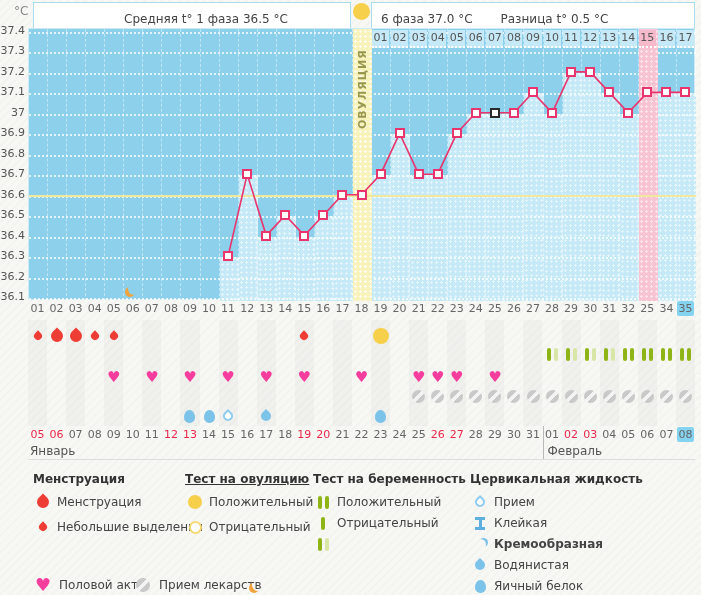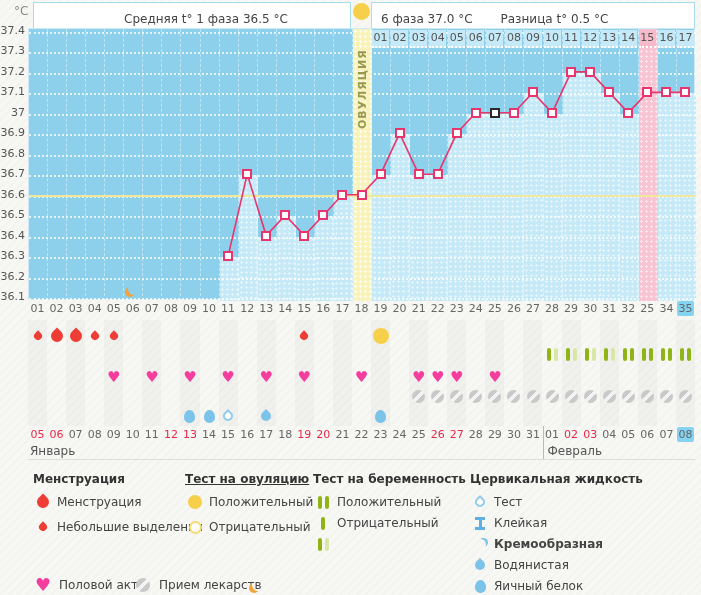--- a/index.html
+++ b/index.html
@@ -405,21 +405,21 @@
             <span class="pbar"></span>
             <span class="pbar light"></span>
           </span>
         </span>
       </div>
       <div class="lg-title" style="left: 470px; top: 472px;">Цервикальная жидкость</div>
       <div class="lg-item" style="left: 470px; top: 493px; height: 18px;">
         <span class="slot">
           <span class="cf-dry" style="width: 10px; height: 10px; display: inline-block;"></span>
         </span>
-        <span style="margin-left: 4px;">Тест</span>
+        <span style="margin-left: 4px;">Прием</span>
       </div>
       <div class="lg-item" style="left: 470px; top: 514px; height: 18px;">
         <span class="slot">
           <span class="cf-sticky" style="width: 10px; height: 13px; display: inline-block;"></span>
         </span>
         <span style="margin-left: 4px;">Клейкая</span>
       </div>
       <div class="lg-item" style="left: 470px; top: 535px; height: 18px;">
         <span class="slot">
           <span class="cf-creamy" style="width: 11px; height: 11px; display: inline-block;"></span>

